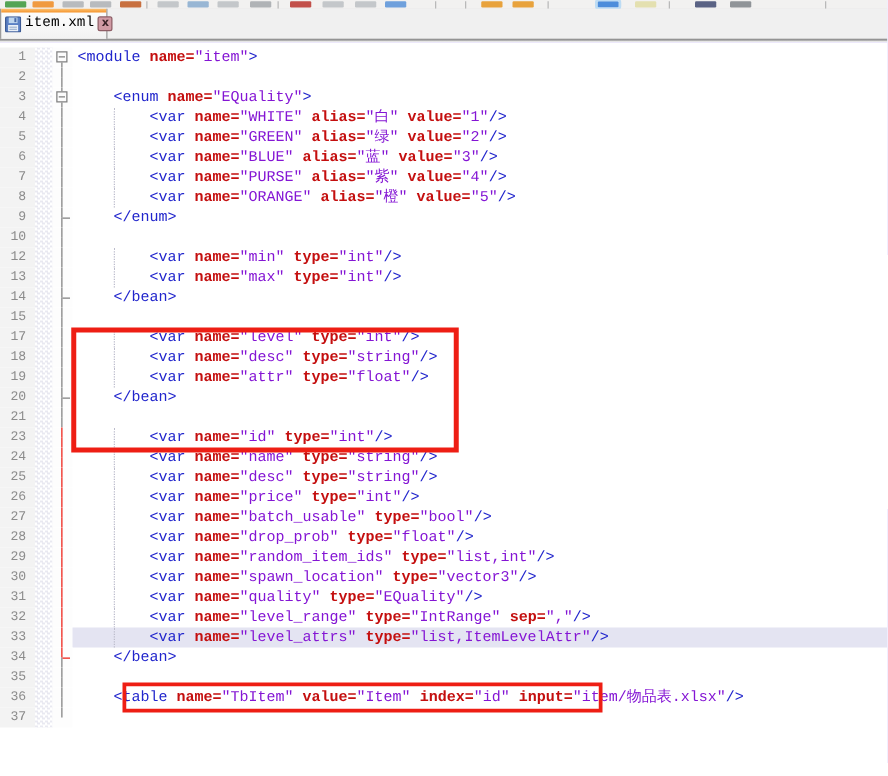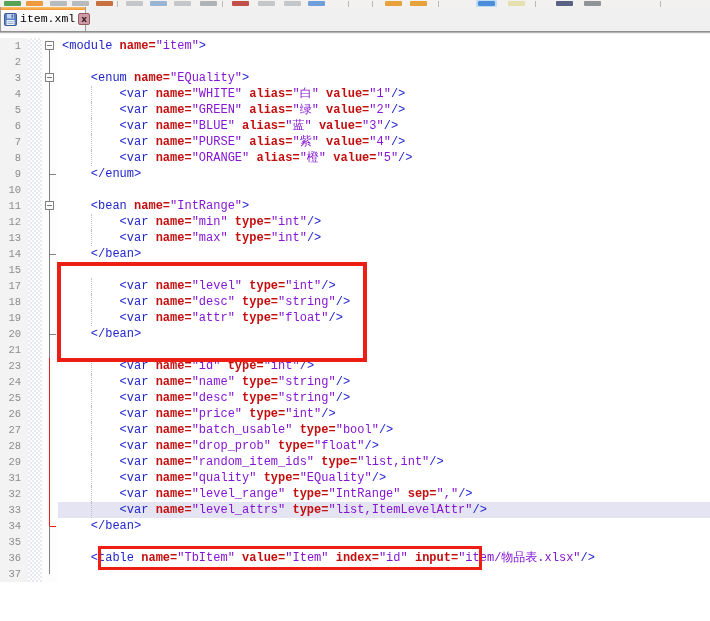--- a/index.html
+++ b/index.html
@@ -187,30 +187,20 @@
       <div class="row">
         <div class="ln">10</div>
         <div class="bm"></div>
         <div class="fold">
           <i class="vt"></i>
           <i class="vb"></i>
         </div>
         <div class="txt"></div>
       </div>
       <div class="row">
-        <div class="ln">11</div>
-        <div class="bm"></div>
-        <div class="fold">
-          <i class="vt"></i>
-          <i class="vb"></i>
-          <b class="box"></b>
-        </div>
-        <div class="txt"><span class="tk-p">    </span><span class="tk-g">&lt;bean </span><span class="tk-a">name=</span><span class="tk-v">"IntRange"</span><span class="tk-g">&gt;</span></div>
-      </div>
-      <div class="row">
         <div class="ln">12</div>
         <div class="bm"></div>
         <div class="fold">
           <i class="vt"></i>
           <i class="vb"></i>
         </div>
         <div class="txt"><span class="guide"></span><span class="tk-p">        </span><span class="tk-g">&lt;var </span><span class="tk-a">name=</span><span class="tk-v">"min" </span><span class="tk-a">type=</span><span class="tk-v">"int"</span><span class="tk-g">/&gt;</span></div>
       </div>
       <div class="row">
         <div class="ln">13</div>
@@ -341,20 +331,29 @@
         <div class="txt"><span class="guide"></span><span class="tk-p">        </span><span class="tk-g">&lt;var </span><span class="tk-a">name=</span><span class="tk-v">"drop_prob" </span><span class="tk-a">type=</span><span class="tk-v">"float"</span><span class="tk-g">/&gt;</span></div>
       </div>
       <div class="row">
         <div class="ln">29</div>
         <div class="bm"></div>
         <div class="fold">
           <i class="vt red"></i>
           <i class="vb red"></i>
         </div>
         <div class="txt"><span class="guide"></span><span class="tk-p">        </span><span class="tk-g">&lt;var </span><span class="tk-a">name=</span><span class="tk-v">"random_item_ids" </span><span class="tk-a">type=</span><span class="tk-v">"list,int"</span><span class="tk-g">/&gt;</span></div>
+      </div>
+      <div class="row">
+        <div class="ln">30</div>
+        <div class="bm"></div>
+        <div class="fold">
+          <i class="vt red"></i>
+          <i class="vb red"></i>
+        </div>
+        <div class="txt"><span class="guide"></span><span class="tk-p">        </span><span class="tk-g">&lt;var </span><span class="tk-a">name=</span><span class="tk-v">"spawn_location" </span><span class="tk-a">type=</span><span class="tk-v">"vector3"</span><span class="tk-g">/&gt;</span></div>
       </div>
       <div class="row">
         <div class="ln">31</div>
         <div class="bm"></div>
         <div class="fold">
           <i class="vt red"></i>
           <i class="vb red"></i>
         </div>
         <div class="txt"><span class="guide"></span><span class="tk-p">        </span><span class="tk-g">&lt;var </span><span class="tk-a">name=</span><span class="tk-v">"quality" </span><span class="tk-a">type=</span><span class="tk-v">"EQuality"</span><span class="tk-g">/&gt;</span></div>
       </div>

